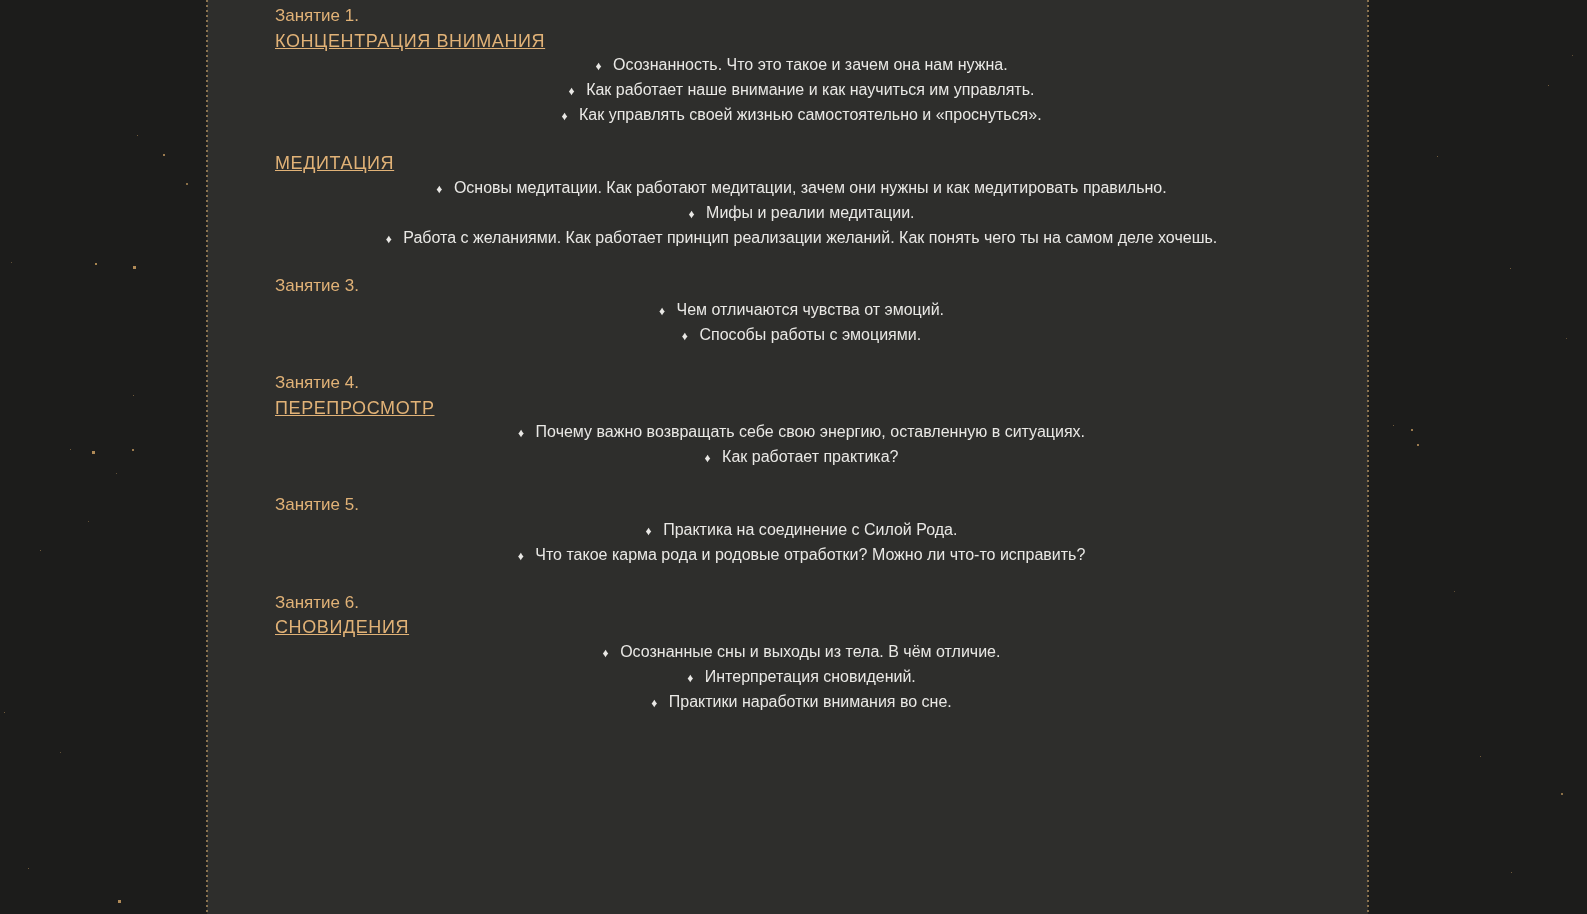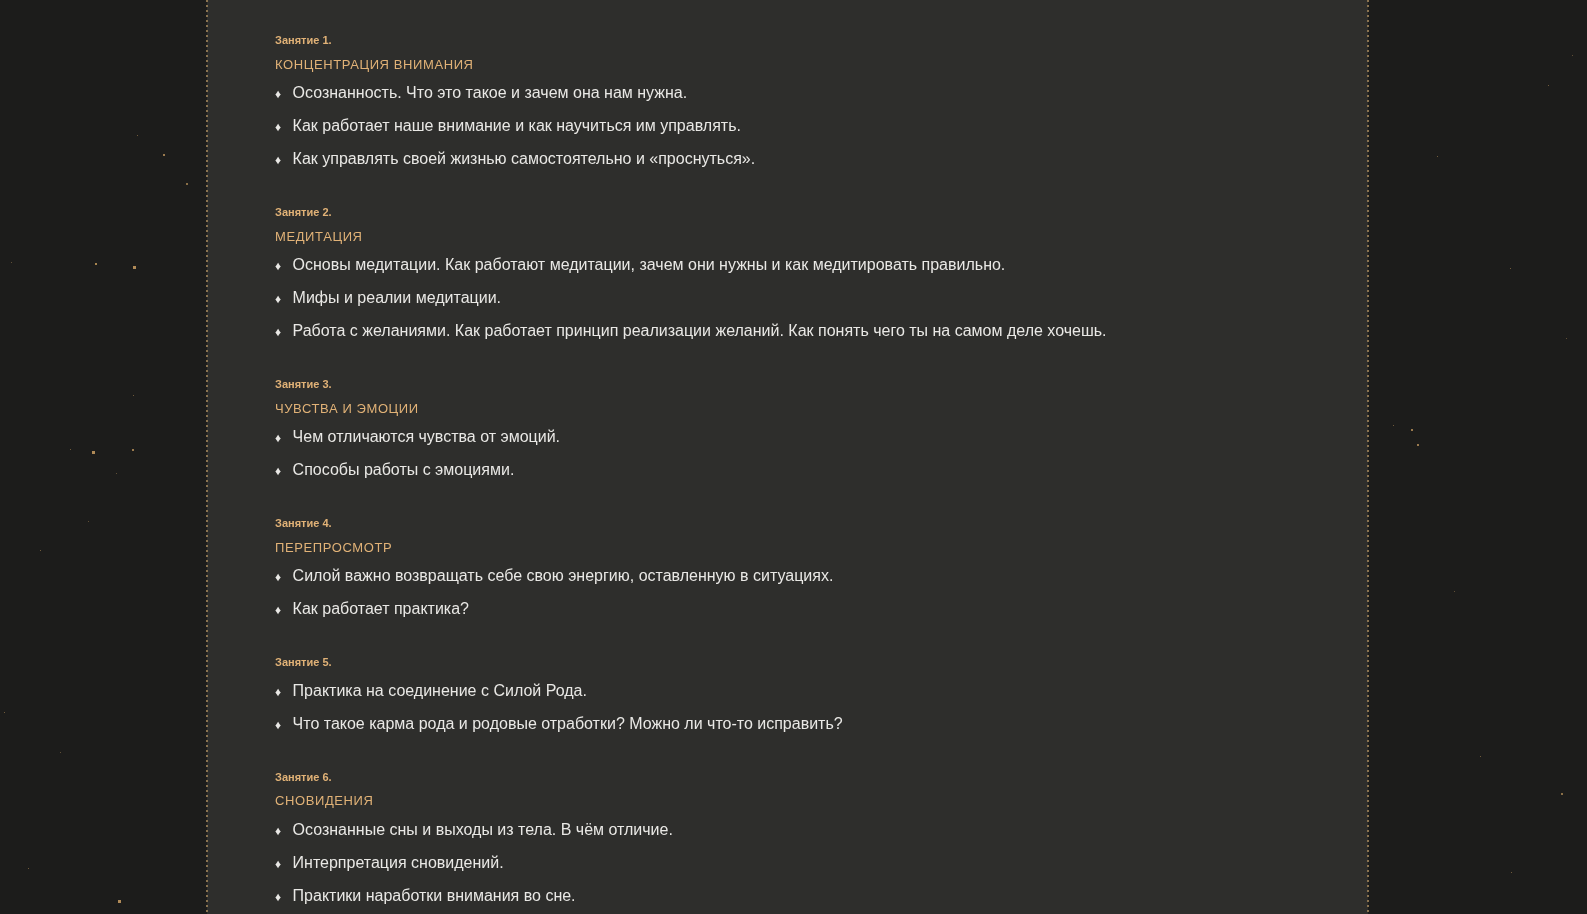--- a/index.html
+++ b/index.html
@@ -35,39 +35,40 @@
   }
   .panel-border.left{left:-1px;}
   .panel-border.right{right:-1px;}
   .content{
     position:relative;
     padding:4px 40px 0 68px;
   }
   .lesson{margin-bottom:23px;}
   .lesson-number{
     color:var(--gold);
-    font-size:11px;
+    font-size:17px;
     line-height:24.5px;
-    font-weight:700;
-    margin-top:24px;
+    font-weight:400;
   }
   .lesson-title{
     color:var(--gold);
-    font-size:13px;
+    font-size:18px;
     line-height:24.5px;
     letter-spacing:0.6px;
     font-weight:400;
     text-transform:uppercase;
+    text-decoration:underline;
   }
   .lesson-items{list-style:none;}
   .lesson-item{
     color:var(--body);
     font-size:16px;
-    line-height:32px;
+    line-height:23px;
     white-space:nowrap;
+    text-align:center;
   }
   .bullet{
     font-size:12px;
     margin-right:7px;
     color:var(--body);
   }
 </style>
 </head>
 <body>
 
@@ -122,21 +123,20 @@
   </li>
 
   <li class="lesson-item">
     <span class="bullet">♦</span>
     <span class="item-text">Как управлять своей жизнью самостоятельно и «проснуться».</span>
   </li>
 </ul>
   </section>
 
   <section class="lesson">
-    <div class="lesson-number">Занятие 2.</div>
     <div class="lesson-title">МЕДИТАЦИЯ</div>
     <ul class="lesson-items">
   <li class="lesson-item">
     <span class="bullet">♦</span>
     <span class="item-text">Основы медитации. Как работают медитации, зачем они нужны и как медитировать правильно.</span>
   </li>
 
   <li class="lesson-item">
     <span class="bullet">♦</span>
     <span class="item-text">Мифы и реалии медитации.</span>
@@ -145,42 +145,41 @@
 
   <li class="lesson-item">
     <span class="bullet">♦</span>
     <span class="item-text">Работа с желаниями. Как работает принцип реализации желаний. Как понять чего ты на самом деле хочешь.</span>
   </li>
 </ul>
   </section>
 
   <section class="lesson">
     <div class="lesson-number">Занятие 3.</div>
-    <div class="lesson-title">ЧУВСТВА И ЭМОЦИИ</div>
     <ul class="lesson-items">
   <li class="lesson-item">
     <span class="bullet">♦</span>
     <span class="item-text">Чем отличаются чувства от эмоций.</span>
   </li>
 
 
   <li class="lesson-item">
     <span class="bullet">♦</span>
     <span class="item-text">Способы работы с эмоциями.</span>
   </li>
 </ul>
   </section>
 
   <section class="lesson">
     <div class="lesson-number">Занятие 4.</div>
     <div class="lesson-title">ПЕРЕПРОСМОТР</div>
     <ul class="lesson-items">
   <li class="lesson-item">
     <span class="bullet">♦</span>
-    <span class="item-text">Силой важно возвращать себе свою энергию, оставленную в ситуациях.</span>
+    <span class="item-text">Почему важно возвращать себе свою энергию, оставленную в ситуациях.</span>
   </li>
 
 
   <li class="lesson-item">
     <span class="bullet">♦</span>
     <span class="item-text">Как работает практика?</span>
   </li>
 </ul>
   </section>
 

